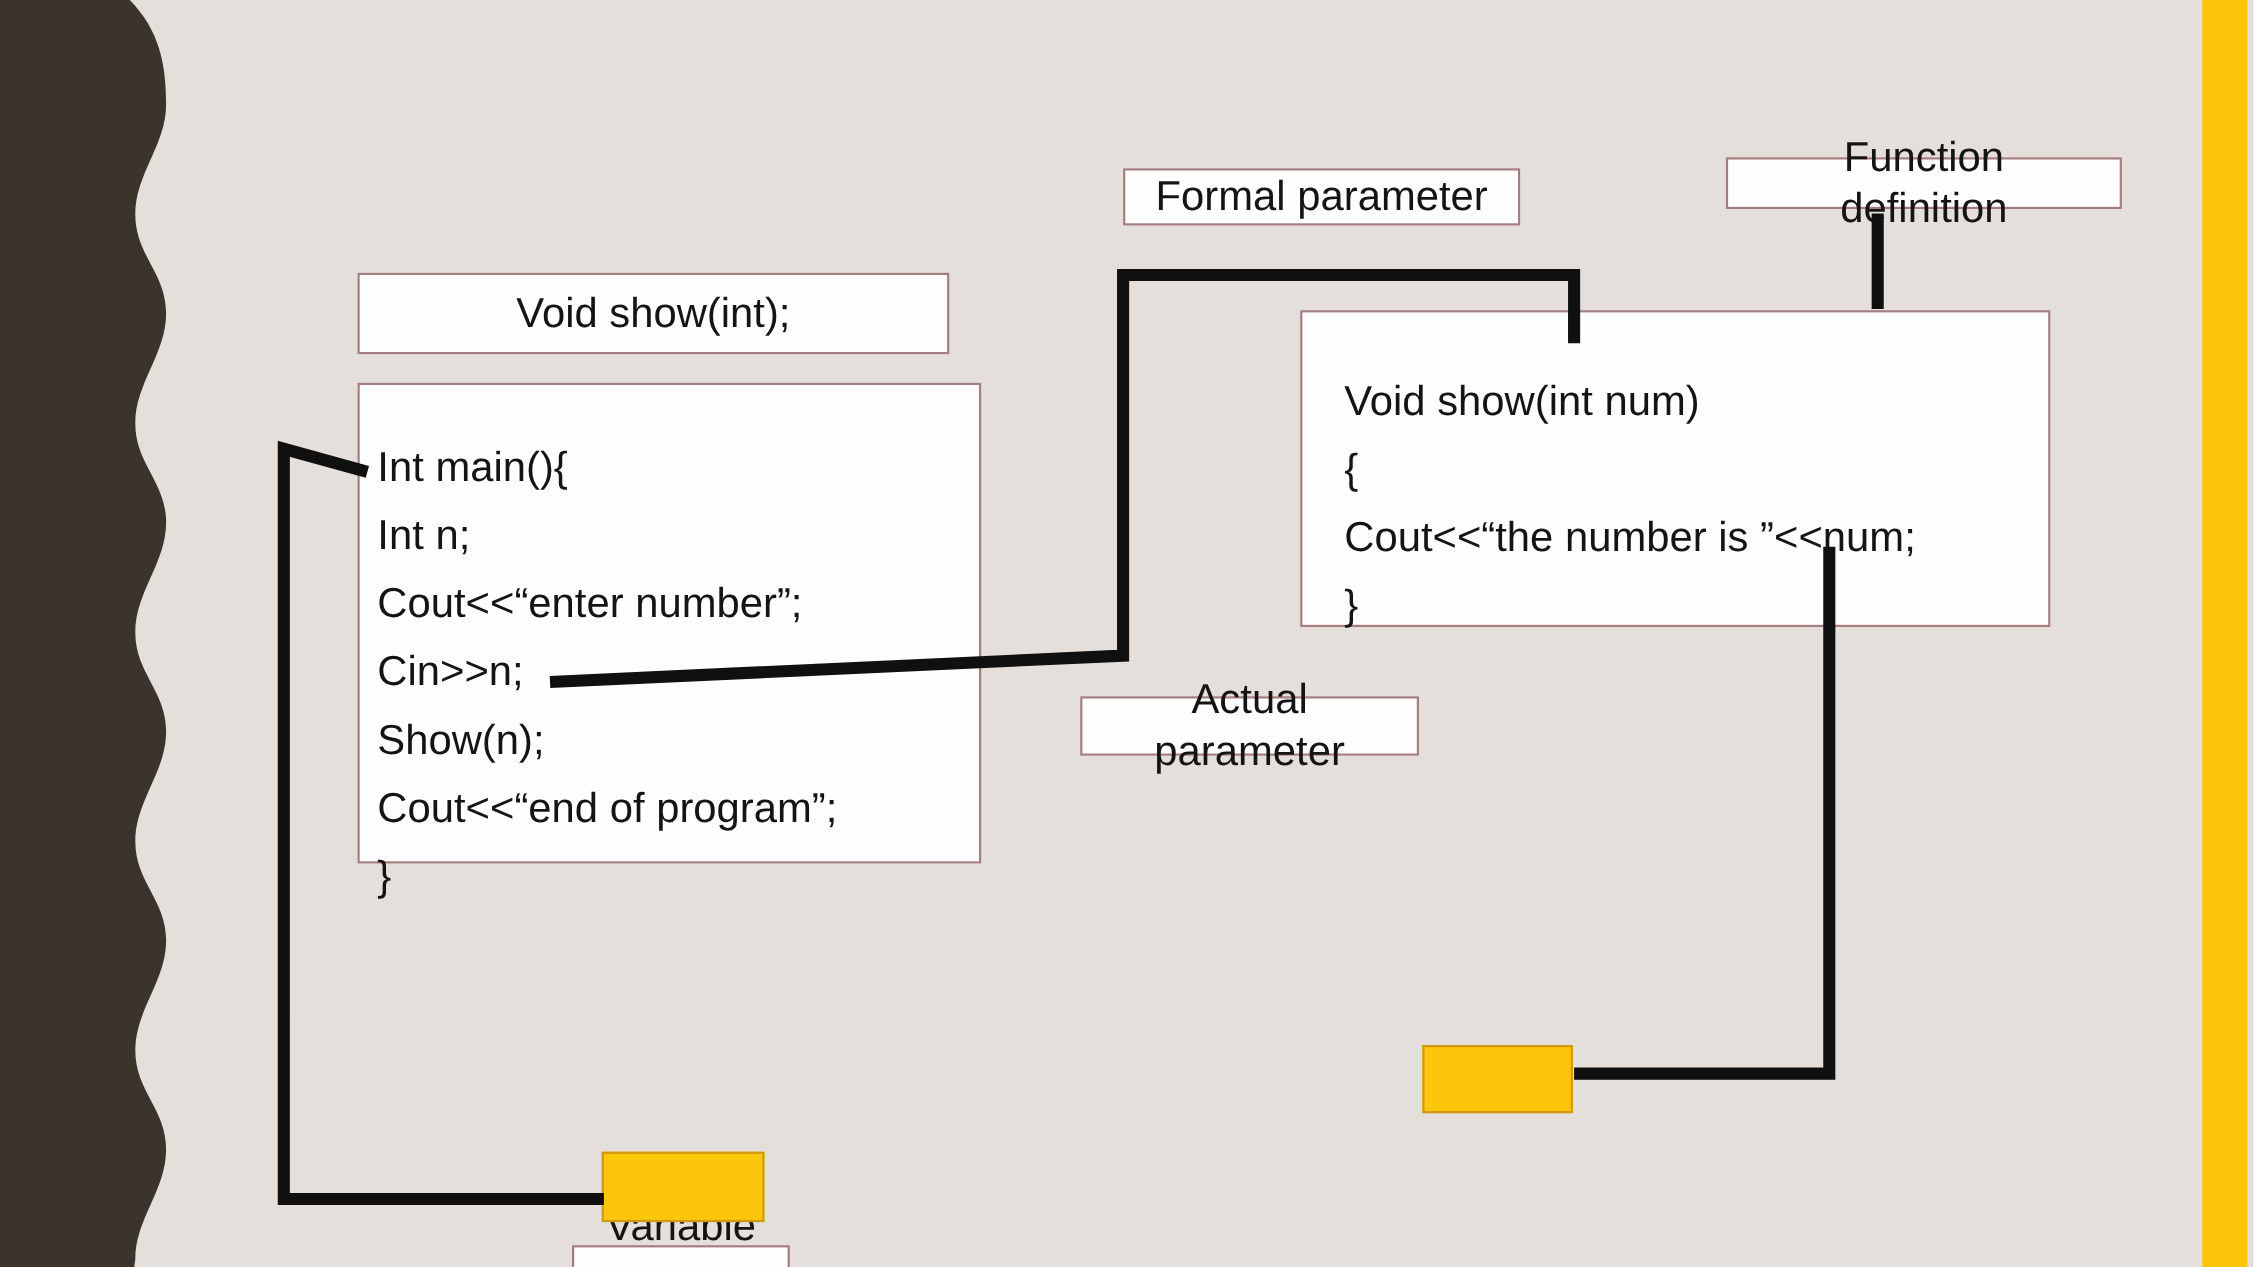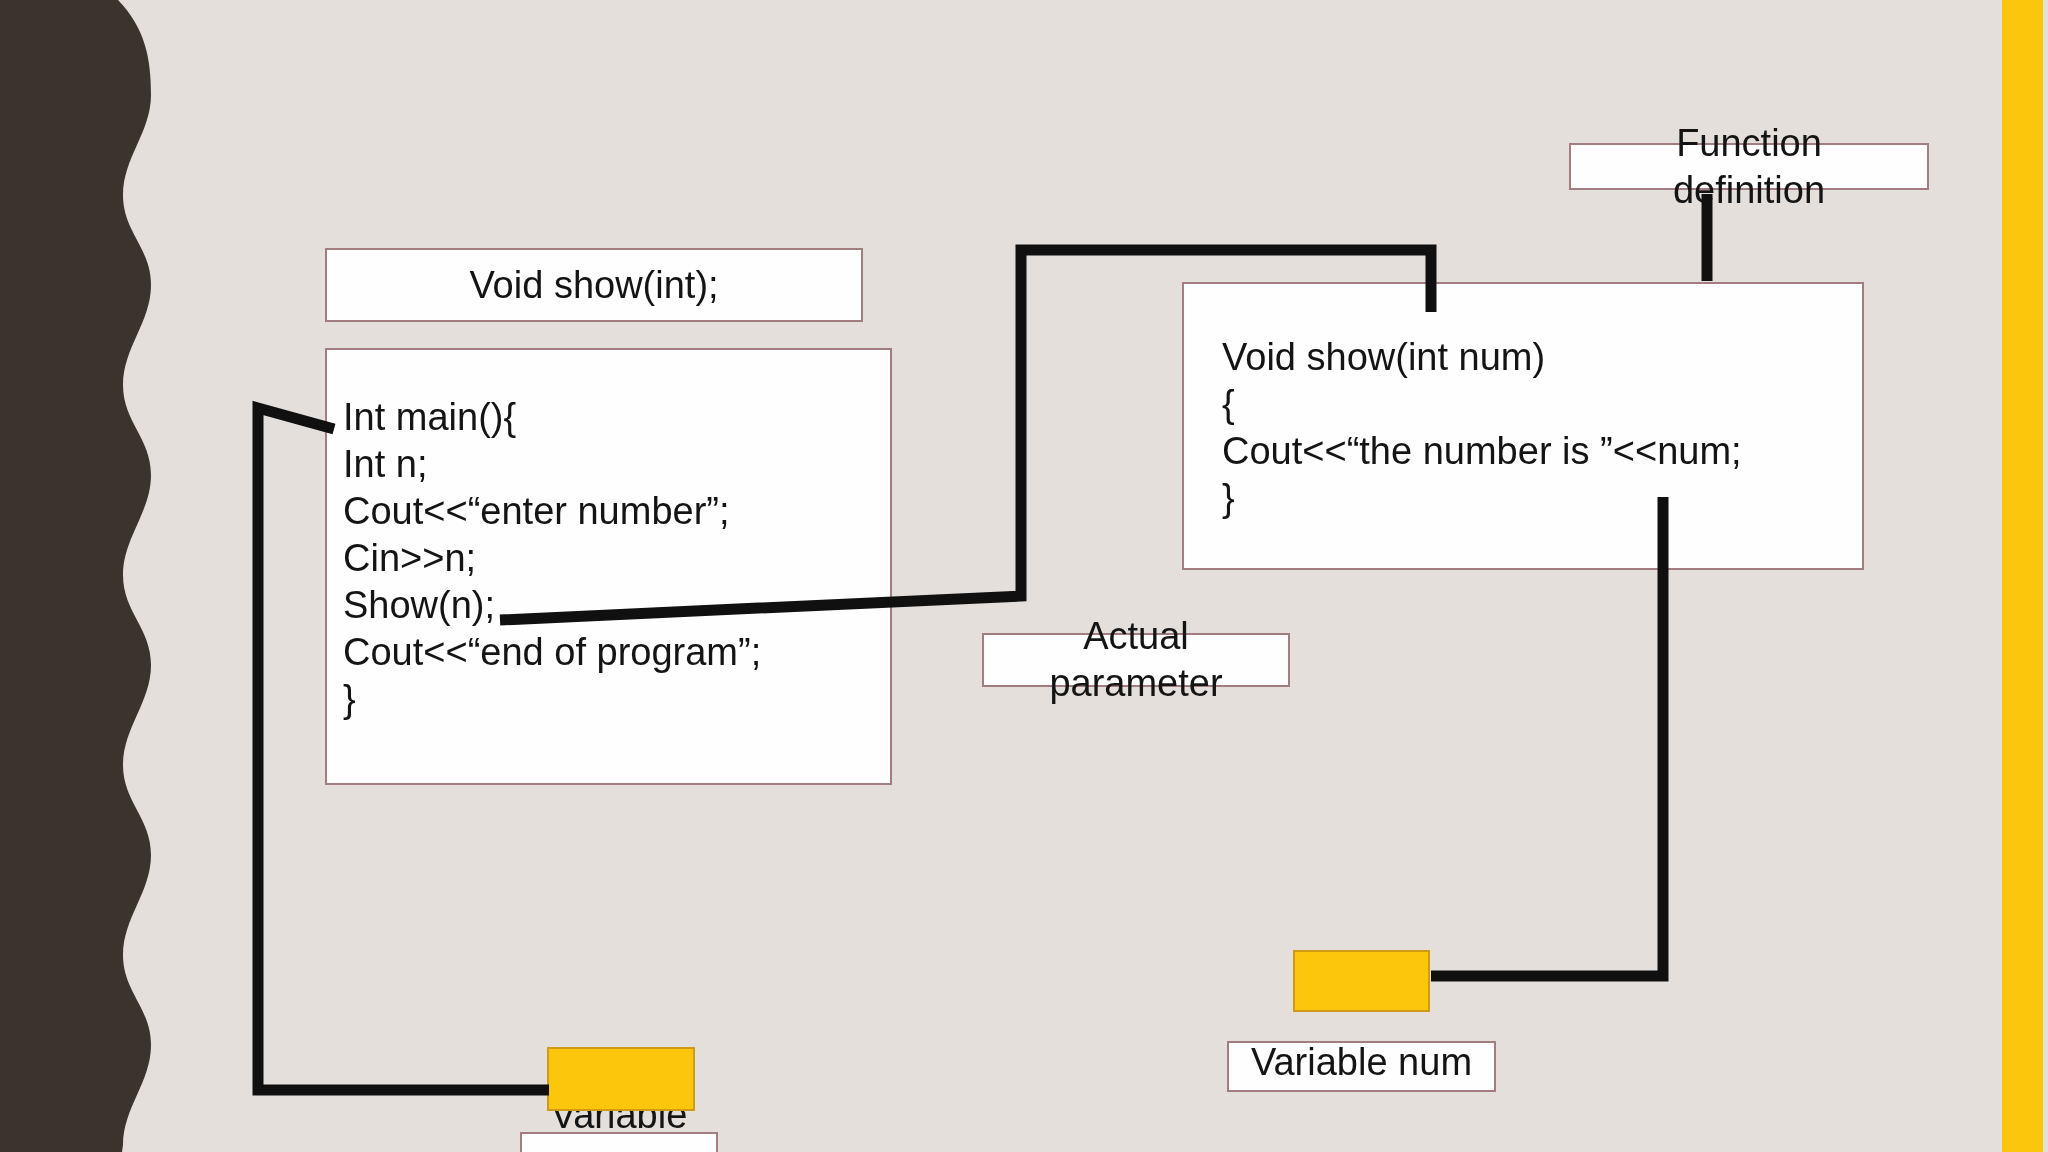--- a/index.html
+++ b/index.html
@@ -20,21 +20,21 @@
   .box{
     position:absolute;box-sizing:border-box;
     background:var(--box-fill);border:2px solid var(--box-border);
   }
   .labelbox{display:flex;align-items:center;justify-content:center;overflow:visible;}
   .txt{
     font-size:38px;line-height:47px;color:var(--text);
     white-space:pre-line;text-align:center;
   }
   .code{
-    position:absolute;font-size:38px;line-height:47px;color:var(--text);
+    position:absolute;font-size:38px;line-height:62px;color:var(--text);
     white-space:pre-line;text-align:left;
   }
   .hl{position:absolute;box-sizing:border-box;background:var(--highlight-fill);border:2px solid var(--highlight-border);}
   .floating-label{position:absolute;display:flex;align-items:flex-start;justify-content:center;}
 </style>
 </head>
 <body>
 
 <div class="stage">
 
@@ -65,41 +65,41 @@
   <div class="box" style="left:325px;top:348px;width:567px;height:437px;padding-left:48px;">
     <div class="code" style="left:16px;top:44px;">Int main(){
 Int n;
 Cout&lt;&lt;“enter number”;
 Cin&gt;&gt;n;
 Show(n);
 Cout&lt;&lt;“end of program”;
 }</div>
   </div>
 
+  <div class="box labelbox" style="left:1021px;top:153px;width:361px;height:52px;">
+    <div class="txt">Formal parameter</div>
+  </div>
 
   <div class="box labelbox" style="left:1569px;top:143px;width:360px;height:47px;">
     <div class="txt">Function
 definition</div>
   </div>
 
   <div class="box" style="left:1182px;top:282px;width:682px;height:288px;">
     <div class="code" style="left:38px;top:50px;">Void show(int num)
 {
 Cout&lt;&lt;“the number is ”&lt;&lt;num;
 }</div>
   </div>
 
   <div class="box labelbox" style="left:982px;top:633px;width:308px;height:54px;">
     <div class="txt">Actual
 parameter</div>
   </div>
 
-  <div class="box labelbox" style="left:1227px;top:1041px;width:269px;height:51px;">
-    <div class="txt" style="margin-top:-8px;">Variable num</div>
-  </div>
 
   <div class="box" style="left:520px;top:1132px;width:198px;height:55px;"></div>
   <div class="floating-label" style="left:520px;top:1092px;width:198px;height:47px;">
     <div class="txt">Variable</div>
   </div>
 
   <div class="hl" style="left:547px;top:1047px;width:148px;height:64px;"></div>
   <div class="hl" style="left:1293px;top:950px;width:137px;height:62px;"></div>
 
   <svg class="layer" viewBox="0 0 2048 1152">

